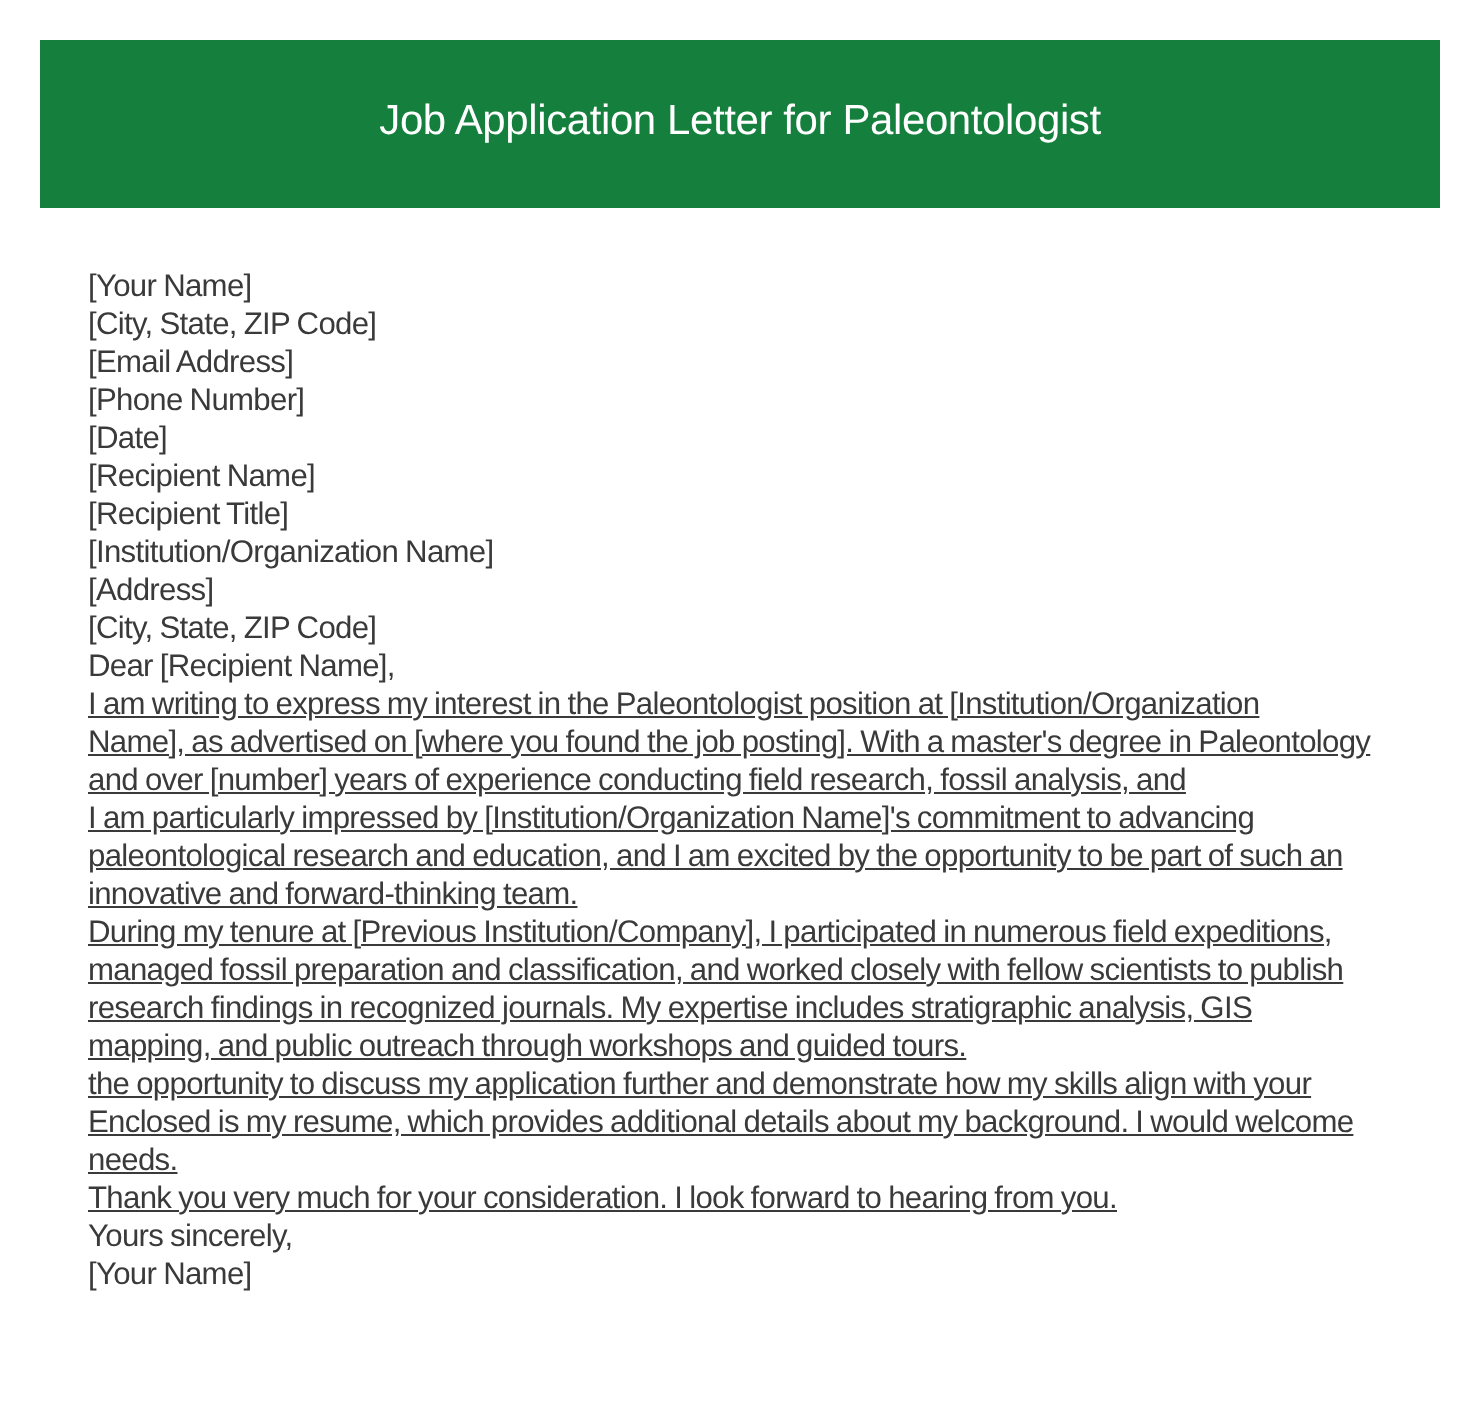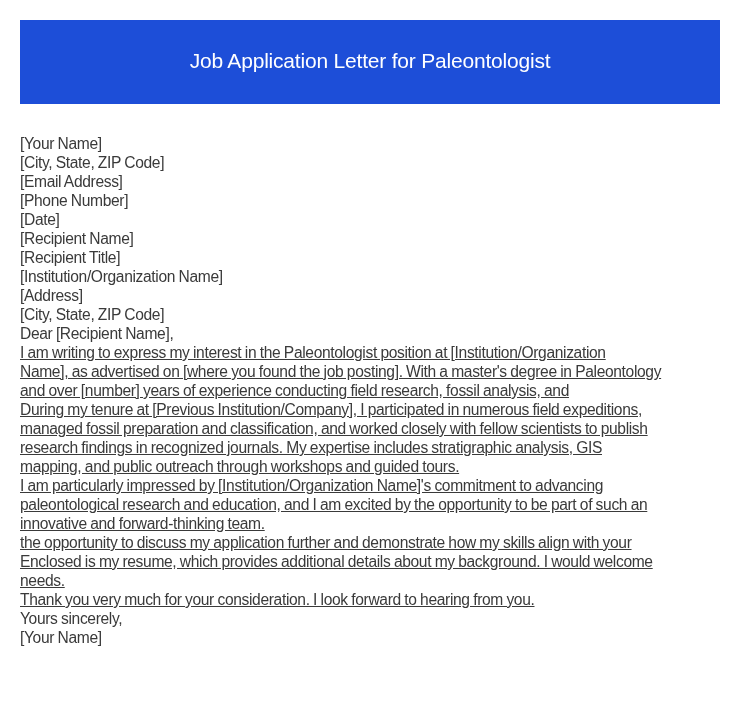--- a/index.html
+++ b/index.html
@@ -13,21 +13,21 @@
       position: relative;
       overflow: hidden;
       font-family: "Liberation Sans", sans-serif;
     }
     .header {
       position: absolute;
       left: 20px;
       top: 20px;
       width: 700px;
       height: 84px;
-      background: #1d4ed8;
+      background: #15803d;
       display: flex;
       align-items: center;
       justify-content: center;
     }
     .header-title {
       color: #ffffff;
       font-size: 21px;
       letter-spacing: -0.2px;
       font-family: "Liberation Sans", sans-serif;
       transform: translateY(-1px);
@@ -39,20 +39,21 @@
       width: 704px;
       color: #3a3a3a;
       font-size: 15.6px;
       line-height: 19px;
       letter-spacing: -0.35px;
       word-spacing: -0.5px;
     }
     .line {
       display: block;
       white-space: nowrap;
+      margin-left: 24px;
     }
     .para {
       display: block;
       text-decoration: underline;
     }
   </style>
 </head>
 <body>
 
 <div class="header">
@@ -76,30 +77,30 @@
   </div>
   <span class="line">Dear [Recipient Name],</span>
 
   <div class="para">
     <span class="line">I am writing to express my interest in the Paleontologist position at [Institution/Organization</span>
     <span class="line">Name], as advertised on [where you found the job posting]. With a master's degree in Paleontology</span>
     <span class="line">and over [number] years of experience conducting field research, fossil analysis, and</span>
   </div>
 
   <div class="para">
+    <span class="line">I am particularly impressed by [Institution/Organization Name]'s commitment to advancing</span>
+    <span class="line">paleontological research and education, and I am excited by the opportunity to be part of such an</span>
+    <span class="line">innovative and forward-thinking team.</span>
+  </div>
+
+  <div class="para">
     <span class="line">During my tenure at [Previous Institution/Company], I participated in numerous field expeditions,</span>
     <span class="line">managed fossil preparation and classification, and worked closely with fellow scientists to publish</span>
     <span class="line">research findings in recognized journals. My expertise includes stratigraphic analysis, GIS</span>
     <span class="line">mapping, and public outreach through workshops and guided tours.</span>
-  </div>
-
-  <div class="para">
-    <span class="line">I am particularly impressed by [Institution/Organization Name]'s commitment to advancing</span>
-    <span class="line">paleontological research and education, and I am excited by the opportunity to be part of such an</span>
-    <span class="line">innovative and forward-thinking team.</span>
   </div>
 
   <div class="para">
     <span class="line">the opportunity to discuss my application further and demonstrate how my skills align with your</span>
     <span class="line">Enclosed is my resume, which provides additional details about my background. I would welcome</span>
     <span class="line">needs.</span>
   </div>
 
   <div class="para">
     <span class="line">Thank you very much for your consideration. I look forward to hearing from you.</span>

